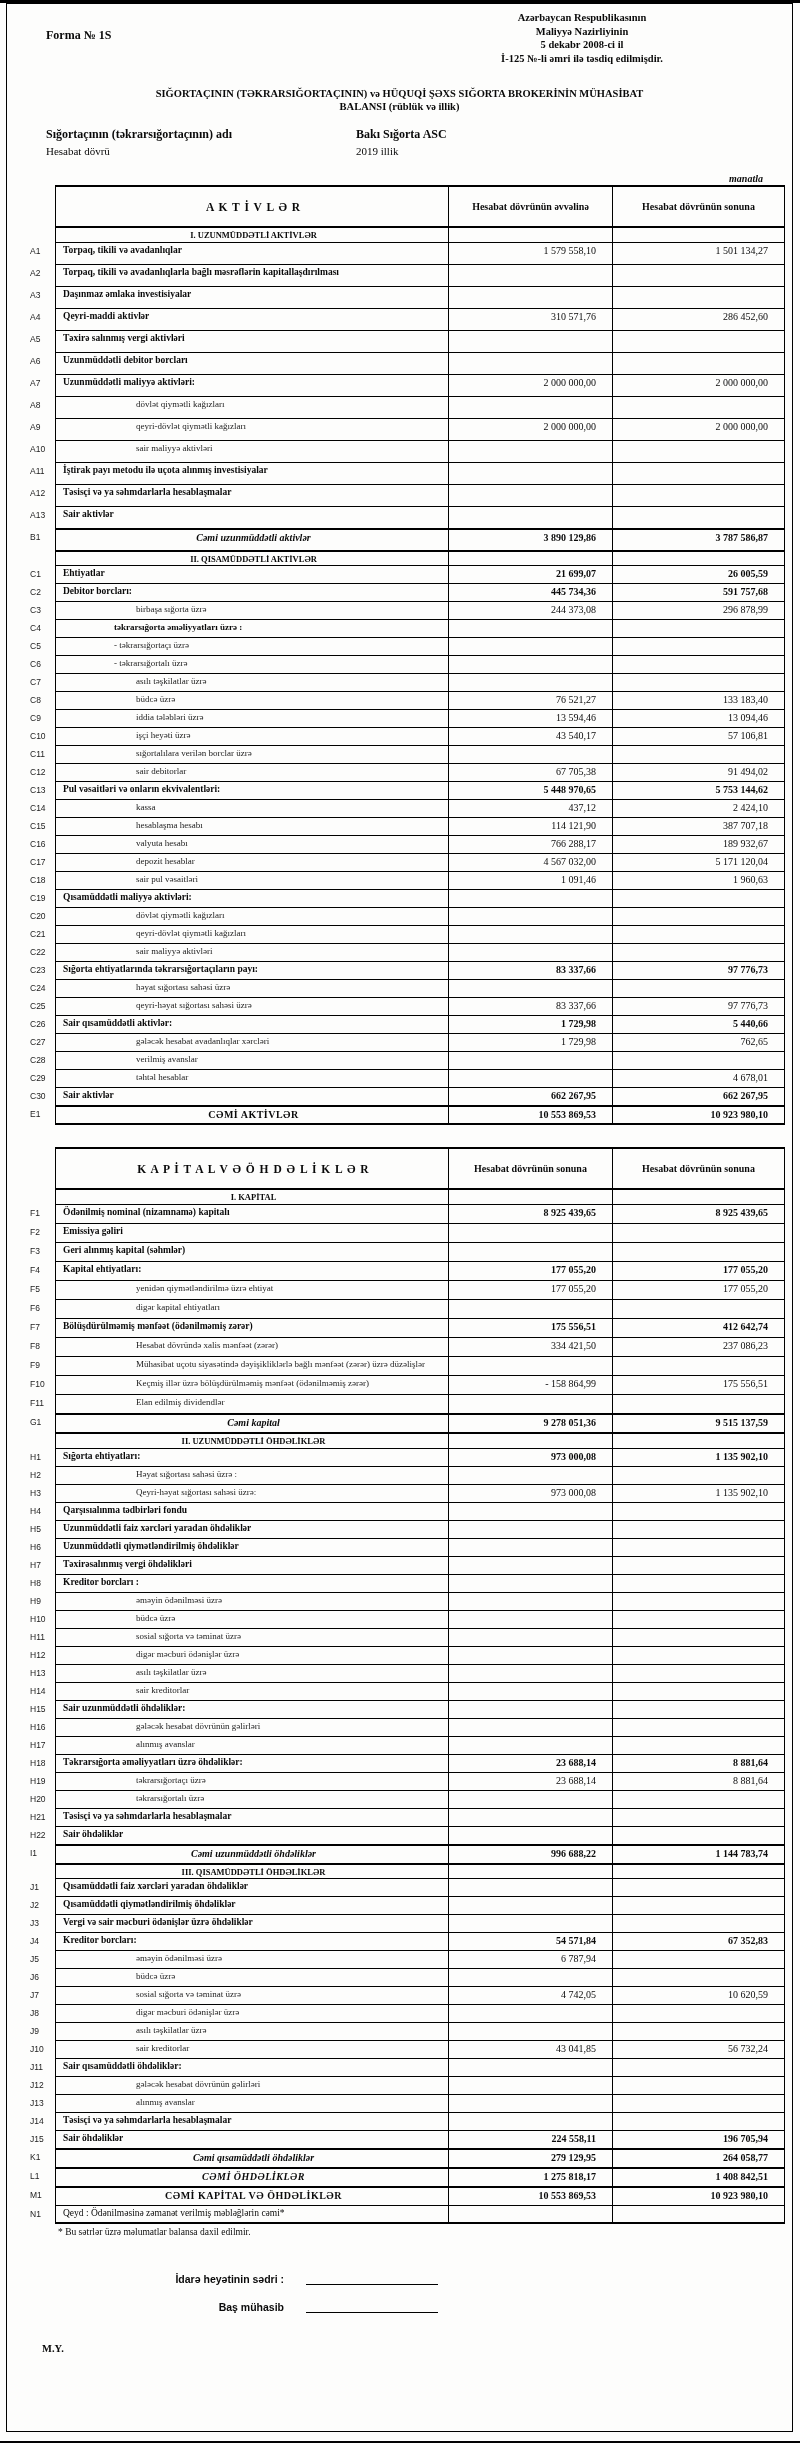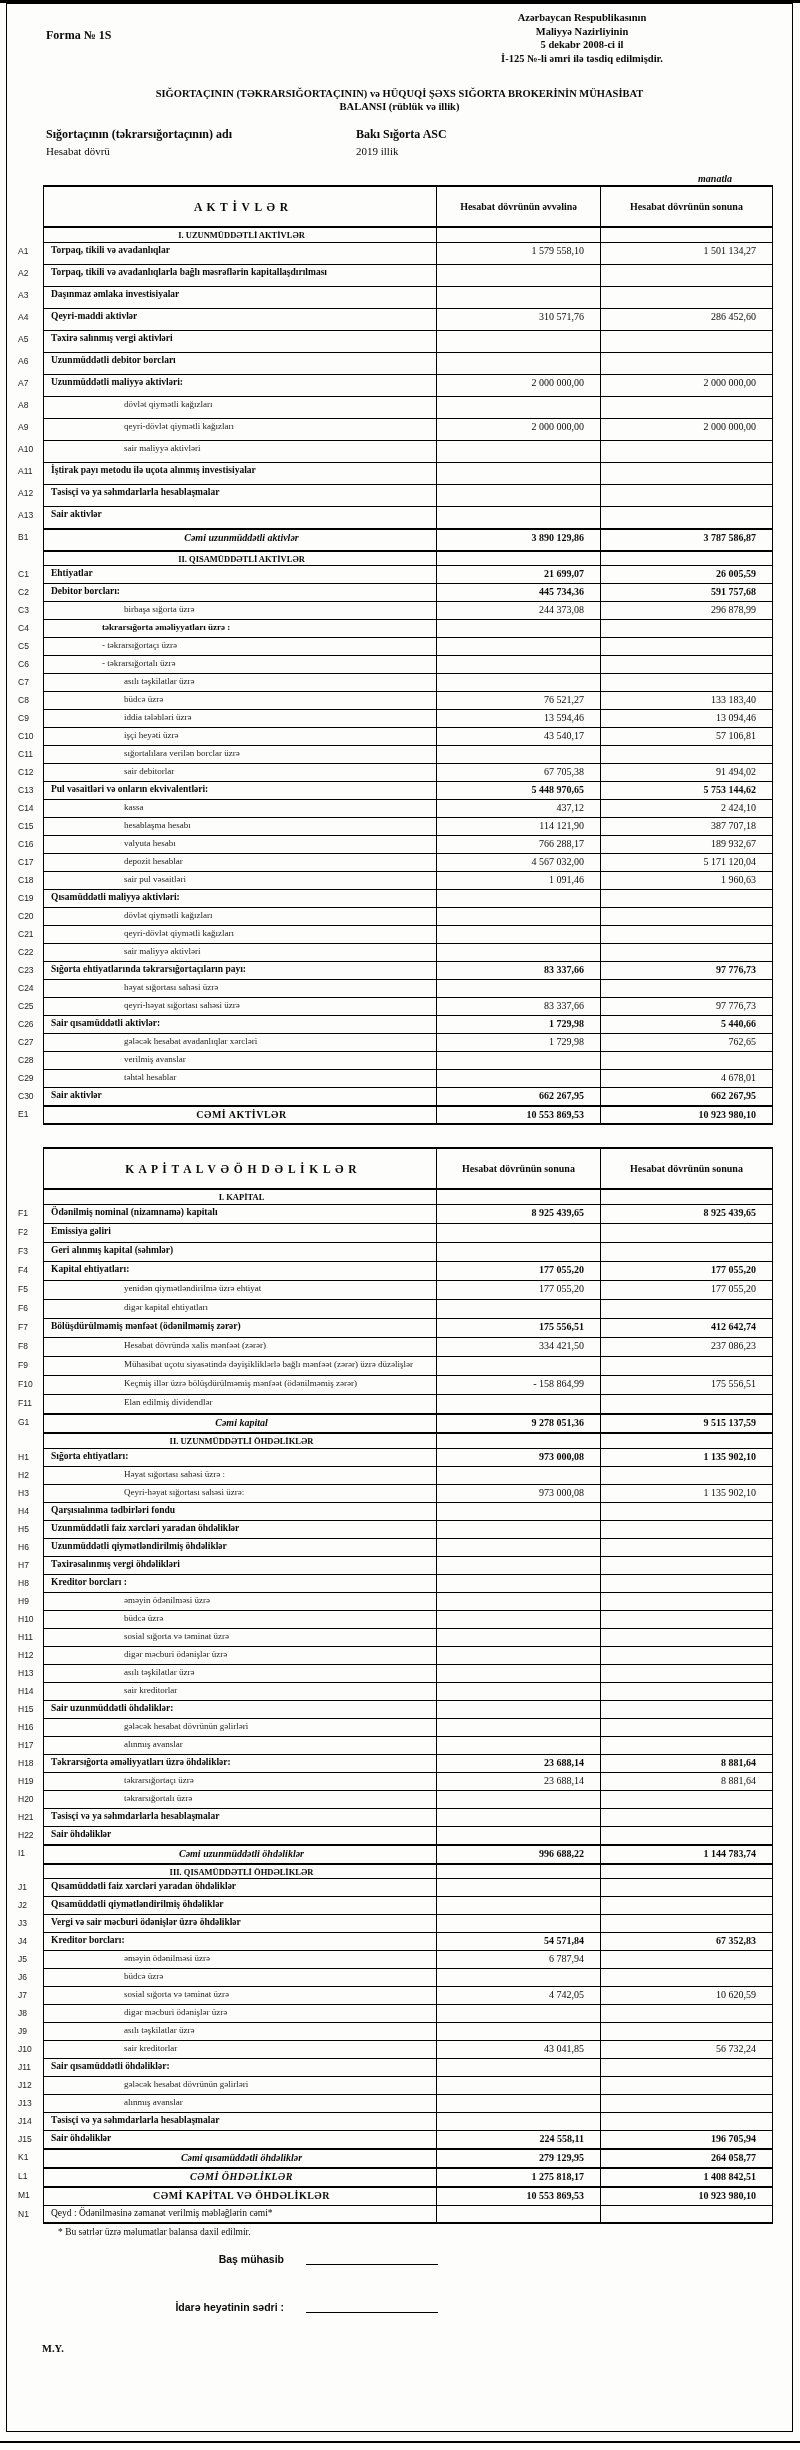--- a/index.html
+++ b/index.html
@@ -13,24 +13,24 @@
   
   .hdr { display:flex; justify-content:space-between; }
   .form-no { margin:24px 0 0 30px; font-weight:bold; font-size:12px; }
   .approval { width:390px; margin:7px 6px 0 0; text-align:center; font-weight:bold; font-size:10.5px; line-height:13.5px; }
   .title { text-align:center; font-weight:bold; font-size:10.5px; margin-top:22px; line-height:13px; }
   .info-row { display:flex; margin-left:30px; margin-top:3px; }
   .info-row .lbl { width:310px; }
   .r1 { margin-top:14px; font-size:12px; }
   .r1 .lbl, .r1 .val { font-weight:bold; }
   .r2 { font-size:11px; }
-  .manatla { text-align:right; margin:16px 51px 1px 0; font-style:italic; font-weight:bold; font-size:10px; }
+  .manatla { text-align:right; margin:16px 20px 1px 0; font-style:italic; font-weight:bold; font-size:10px; }
 
   
-  .btable { width:757px; }
+  .btable { width:757px; margin-left:12px; }
   .trow { display:flex; align-items:stretch; min-height:18px; }
   .tcode { flex:0 0 27px; font-family:"Liberation Sans","DejaVu Sans",sans-serif; font-size:8.5px; color:#222; padding:3px 0 0 2px; }
   .tbox { flex:1; display:flex; border-left:1.5px solid #000; border-right:1.5px solid #000; border-bottom:1px solid #000; }
   .thead > .tbox { border-top:2px solid #000; }
   .trow:last-child > .tbox { border-bottom:2px solid #000; }
   .s-section > .tbox, .s-total > .tbox, .s-grand > .tbox, .s-grandi > .tbox { border-top:1px solid #000; }
   .tname { flex:0 0 393px; border-right:1px solid #000; padding:2px 4px 1px 7px; font-size:9.5px; line-height:1.25; }
   .tval { flex:0 0 164px; border-right:1px solid #000; text-align:right; padding:2px 16px 1px 2px; font-size:10px; }
   .tval2 { flex:1; border-right:none; }
   .thead { min-height:42px; }
@@ -947,25 +947,25 @@
           <div class="tbox">
             <div class="tname">Qeyd : Ödənilməsinə zəmanət verilmiş məbləğlərin cəmi*</div>
             <div class="tval"></div>
             <div class="tval tval2"></div>
           </div>
         </div>
       </div>
 
     <div class="footnote">* Bu sətrlər üzrə məlumatlar balansa daxil edilmir.</div>
 
+    <div class="sig-row sig1">
+      <div class="sig-label">İdarə heyətinin sədri :</div>
+      <div class="sig-line"></div>
+    </div>
     <div class="sig-row sig2">
       <div class="sig-label">Baş mühasib</div>
       <div class="sig-line"></div>
     </div>
-    <div class="sig-row sig1">
-      <div class="sig-label">İdarə heyətinin sədri :</div>
-      <div class="sig-line"></div>
-    </div>
 
     <div class="stamp">M.Y.</div>
   </div>
   <div id="bottom-rule"></div>
 </div>
 
 </body></html>

